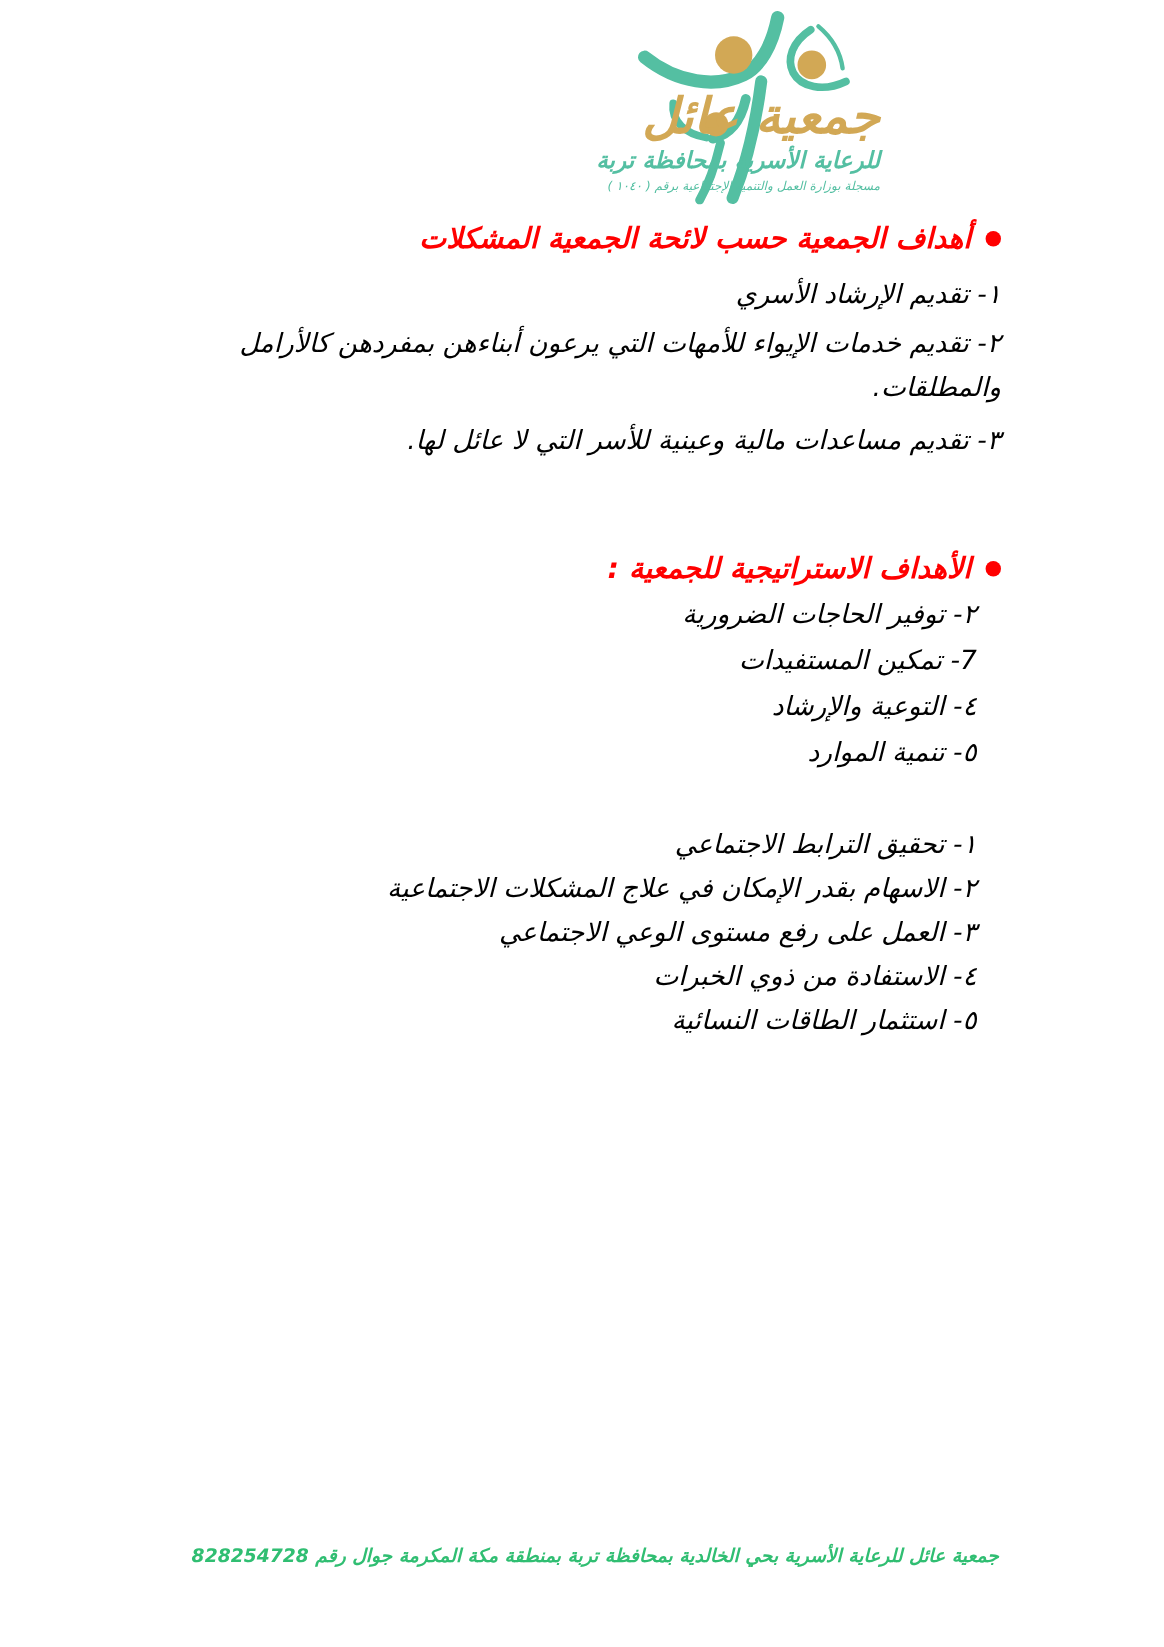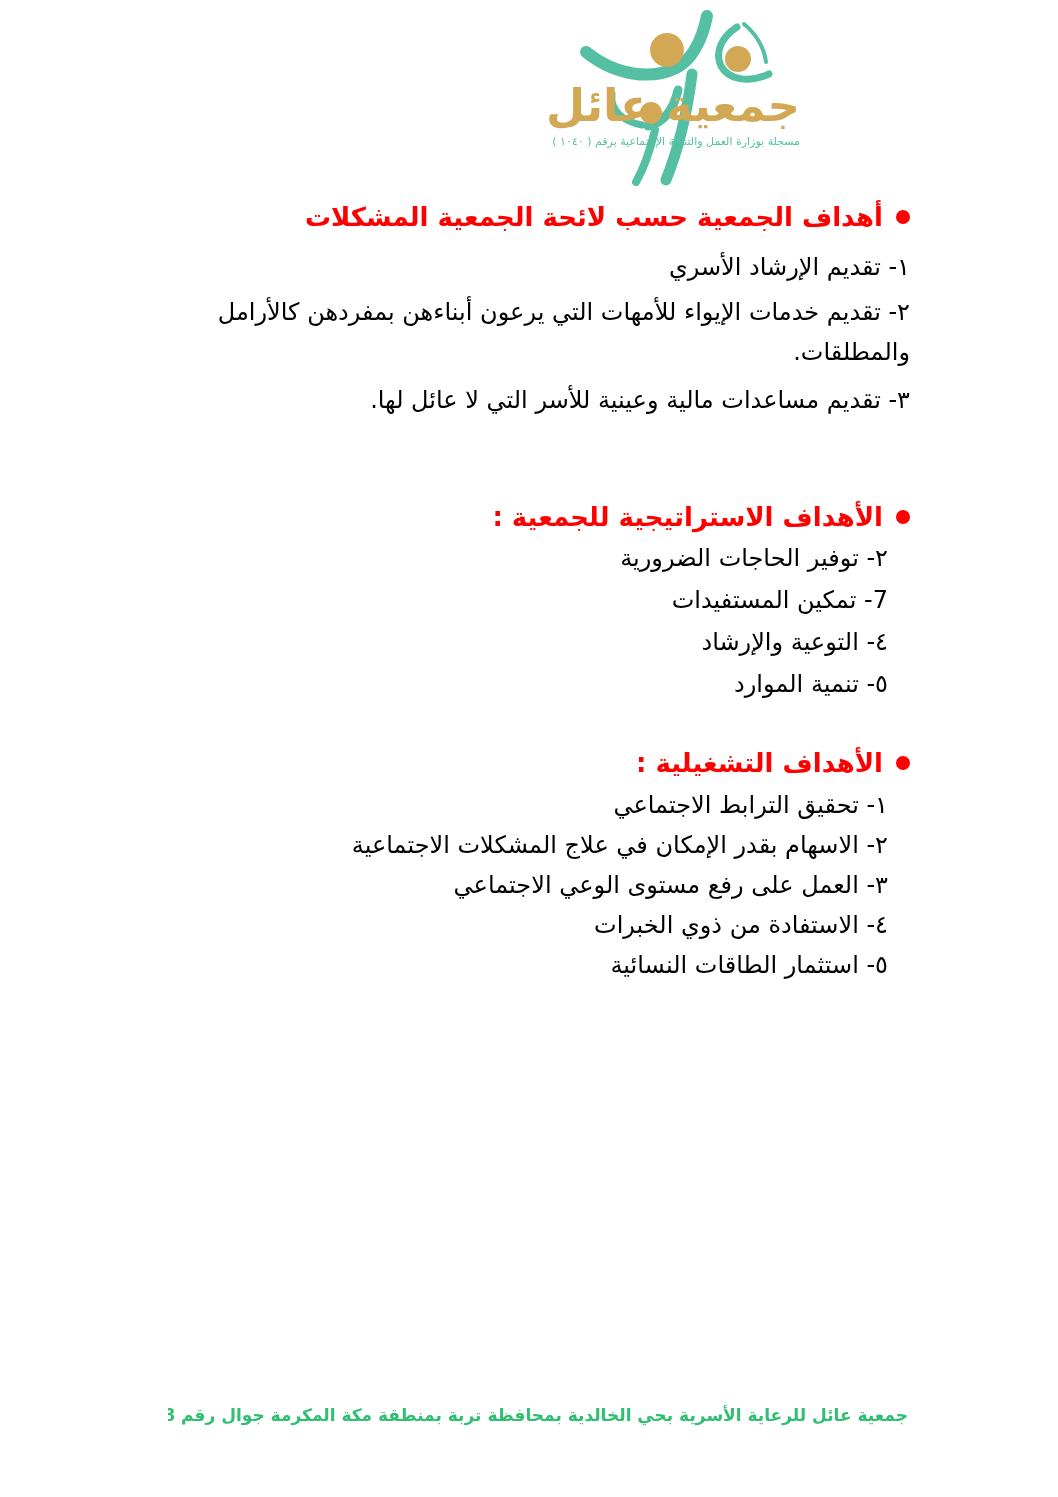--- a/index.html
+++ b/index.html
@@ -6,20 +6,21 @@
   html, body { background: #ffffff; }
   body { font-family: "DejaVu Sans", sans-serif; }
 
   .page {
     position: relative;
     width: 890px;
     height: 1497px;
     background: #ffffff;
     overflow: hidden;
     direction: rtl;
+    font-style: italic;
   }
 
   
   .logo-figure {
     position: absolute;
     left: 408px;
     top: 6px;
     width: 200px;
     height: 180px;
   }
@@ -140,20 +141,21 @@
     </g>
     <g fill="#D2A855" stroke="none">
       <circle cx="91" cy="44" r="17"></circle>
       <circle cx="162" cy="53" r="13"></circle>
       <circle cx="75" cy="107" r="11"></circle>
     </g>
   </svg>
 
   <header class="logo-text">
     <div class="logo-title">جمعية عائل</div>
+    <div class="logo-subtitle">للرعاية الأسرية بمحافظة تربة</div>
     <div class="logo-reg">مسجلة بوزارة العمل والتنمية الإجتماعية برقم ( ١٠٤٠ )</div>
   </header>
 
   <section class="sec sec1">
     <div class="heading">
       <span class="bullet"></span>
       <span>أهداف الجمعية حسب لائحة الجمعية المشكلات</span>
     </div>
     <div class="item i0">١- تقديم الإرشاد الأسري</div>
     <div class="item i1">٢- تقديم خدمات الإيواء للأمهات التي يرعون أبناءهن بمفردهن كالأرامل</div>
@@ -166,24 +168,20 @@
       <span class="bullet"></span>
       <span>الأهداف الاستراتيجية للجمعية :</span>
     </div>
     <div class="item i1">٢- توفير الحاجات الضرورية</div>
     <div class="item i2">7- تمكين المستفيدات</div>
     <div class="item i3">٤- التوعية والإرشاد</div>
     <div class="item i4">٥- تنمية الموارد</div>
   </section>
 
   <section class="sec sec3">
-    <div class="heading">
-      <span class="bullet"></span>
-      <span>الأهداف التشغيلية :</span>
-    </div>
     <div class="item i0">١- تحقيق الترابط الاجتماعي</div>
     <div class="item i1">٢- الاسهام بقدر الإمكان في علاج المشكلات الاجتماعية</div>
     <div class="item i2">٣- العمل على رفع مستوى الوعي الاجتماعي</div>
     <div class="item i3">٤- الاستفادة من ذوي الخبرات</div>
     <div class="item i4">٥- استثمار الطاقات النسائية</div>
   </section>
 
   <footer class="footer">جمعية عائل للرعاية الأسرية بحي الخالدية بمحافظة تربة  بمنطقة مكة المكرمة  جوال رقم 828254728</footer>
 
 </div>

